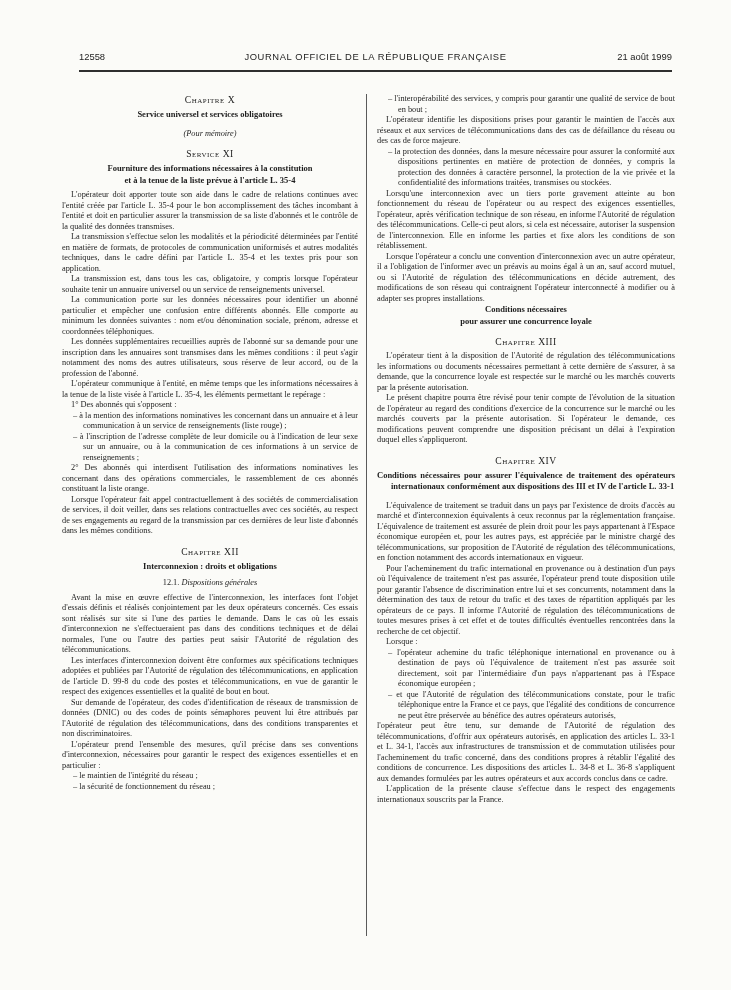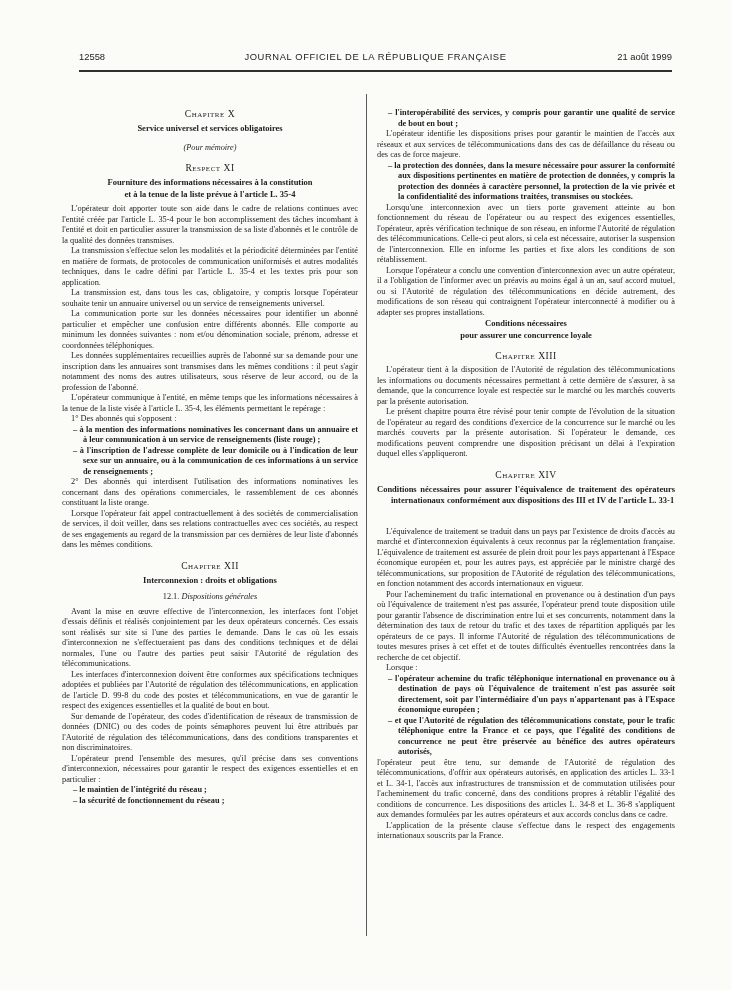--- a/index.html
+++ b/index.html
@@ -17,46 +17,46 @@
   .pagenum{left:79px;font-size:10px;}
   .jtitle{left:79px;right:59px;text-align:center;letter-spacing:0.6px;}
   .idate{right:59px;}
   .header-rule{position:absolute;left:79px;top:70px;width:593px;height:2px;background:var(--rule,#2f2f2f);}
   .divider{position:absolute;left:366px;top:94px;width:1px;height:842px;background:#5a5a5a;}
   .col{position:absolute;top:93px;font-size:8.3px;line-height:10.5px;text-align:justify;}
   .col-left{left:62px;width:296px;}
   .col-right{left:377px;width:298px;}
   .blk{margin:0;}
   .blk.chapter{text-align:center;font-variant:small-caps;font-size:9.6px;letter-spacing:0.5px;line-height:11px;margin:9px 0 4px;}
-  .col .blk:first-child{margin-top:15px;}
+  .col .blk:first-child{margin-top:1px;}
   .blk.title{text-align:center;font-weight:bold;white-space:pre-line;font-size:8.5px;line-height:11.5px;margin:0 0 4px;}
-  .blk.title_hang{font-weight:bold;text-align:justify;padding-left:14px;text-indent:-14px;font-size:8.5px;line-height:11.5px;margin:2px 0 20px;}
+  .blk.title_hang{font-weight:bold;text-align:justify;padding-left:14px;text-indent:-14px;font-size:8.5px;line-height:11.5px;margin:2px 0 8px;}
   .blk.note{text-align:center;font-style:italic;margin:8px 0 5px;}
   .blk.section{text-align:center;margin:6px 0 4px;}
   .blk.section .it{font-style:italic;}
   .blk.para{text-indent:9px;}
   .blk.para_flush{text-indent:0;}
-  .blk.item{padding-left:21px;text-indent:-10px;font-weight:bold;}
+  .blk.item{padding-left:21px;text-indent:-10px;}
 </style>
 </head>
 <body>
 
 <div class="page">
   <div class="header">
     <span class="pagenum">12558</span>
     <span class="jtitle">JOURNAL OFFICIEL DE LA RÉPUBLIQUE FRANÇAISE</span>
     <span class="idate">21 août 1999</span>
   </div>
   <div class="header-rule"></div>
   <div class="divider"></div>
   <div class="col col-left" id="col-left">
       <div class="blk chapter">Chapitre X</div>
       <div class="blk title">Service universel et services obligatoires</div>
       <div class="blk note">(Pour mémoire)</div>
-      <div class="blk chapter">Respect XI</div>
+      <div class="blk chapter">Service XI</div>
       <div class="blk title">Fourniture des informations nécessaires à la constitution
 et à la tenue de la liste prévue à l'article L. 35-4</div>
       <div class="blk para">L'opérateur doit apporter toute son aide dans le cadre de relations continues avec l'entité créée par l'article L. 35-4 pour le bon accomplissement des tâches incombant à l'entité et doit en particulier assurer la transmission de sa liste d'abonnés et le contrôle de la qualité des données transmises.</div>
       <div class="blk para">La transmission s'effectue selon les modalités et la périodicité déterminées par l'entité en matière de formats, de protocoles de communication uniformisés et autres modalités techniques, dans le cadre défini par l'article L. 35-4 et les textes pris pour son application.</div>
       <div class="blk para">La transmission est, dans tous les cas, obligatoire, y compris lorsque l'opérateur souhaite tenir un annuaire universel ou un service de renseignements universel.</div>
       <div class="blk para">La communication porte sur les données nécessaires pour identifier un abonné particulier et empêcher une confusion entre différents abonnés. Elle comporte au minimum les données suivantes : nom et/ou dénomination sociale, prénom, adresse et coordonnées téléphoniques.</div>
       <div class="blk para">Les données supplémentaires recueillies auprès de l'abonné sur sa demande pour une inscription dans les annuaires sont transmises dans les mêmes conditions : il peut s'agir notamment des noms des autres utilisateurs, sous réserve de leur accord, ou de la profession de l'abonné.</div>
       <div class="blk para">L'opérateur communique à l'entité, en même temps que les informations nécessaires à la tenue de la liste visée à l'article L. 35-4, les éléments permettant le repérage :</div>
       <div class="blk para">1° Des abonnés qui s'opposent :</div>
       <div class="blk item">– à la mention des informations nominatives les concernant dans un annuaire et à leur communication à un service de renseignements (liste rouge) ;</div>

